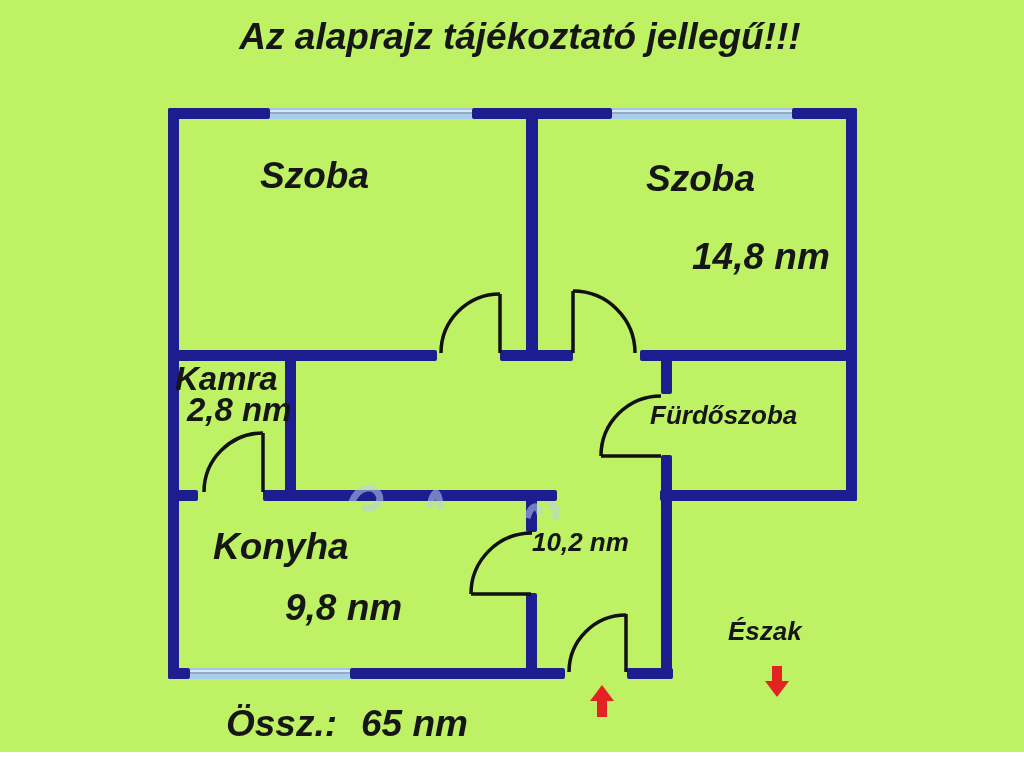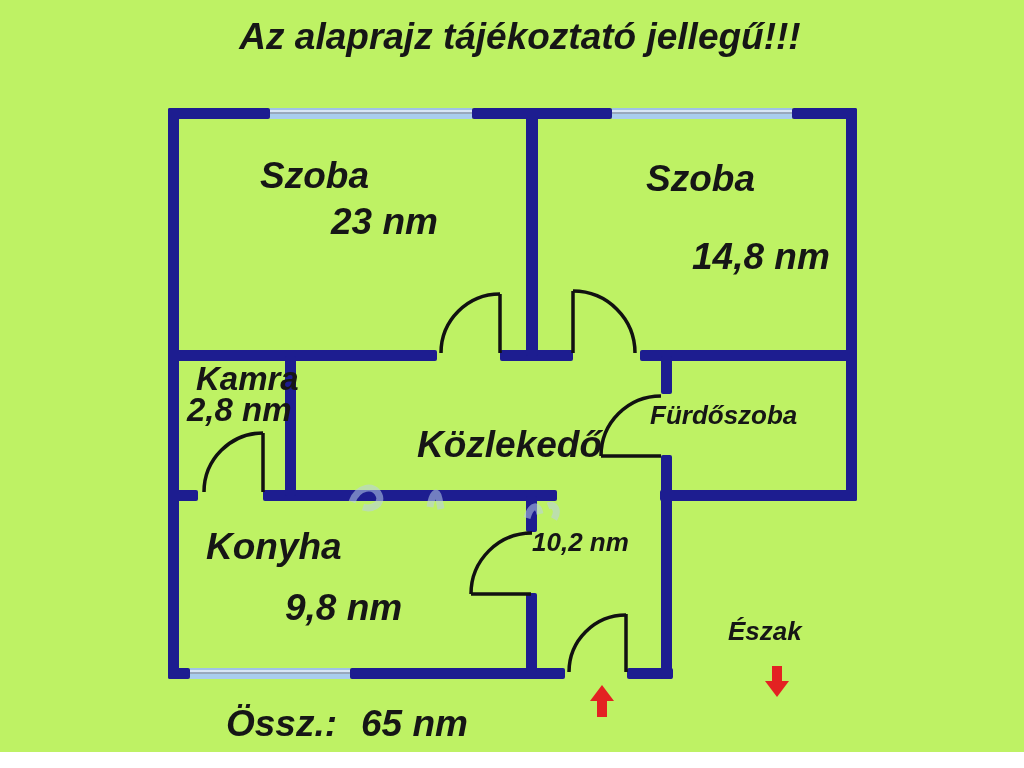--- a/index.html
+++ b/index.html
@@ -108,34 +108,32 @@
       <path d="M626,672 L626,614"></path>
       <path d="M569,672 A57,57 0 0 1 626,615"></path>
     </g>
 
     <polygon points="602,685 590,701 597,701 597,717 607,717 607,701 614,701" fill="var(--arrow)"></polygon>
 
     <polygon points="777,697 765,681 772,681 772,666 782,666 782,681 789,681" fill="var(--arrow)"></polygon>
   </svg>
 
   <div class="lbl fs37" style="left:260px;top:157px;">Szoba</div>
-  <div class="lbl fs37" style="left:331px;top:203px;">23 nm</div>
 
   <div class="lbl fs37" style="left:646px;top:160px;">Szoba</div>
   <div class="lbl fs37" style="left:692px;top:198px;margin-top:40px;">14,8 nm</div>
 
-  <div class="lbl fs33" style="left:175px;top:362px;margin-left:21px;">Kamra</div>
+  <div class="lbl fs33" style="left:175px;top:362px;">Kamra</div>
   <div class="lbl fs33" style="left:187px;top:393px;">2,8 nm</div>
 
-  <div class="lbl fs37" style="left:417px;top:426px;">Közlekedő</div>
   <div class="lbl fs34" style="left:532px;top:529px;">10,2 nm</div>
 
   <div class="lbl fs34" style="left:650px;top:402px;">Fürdőszoba</div>
 
-  <div class="lbl fs37" style="left:206px;top:528px;">Konyha</div>
+  <div class="lbl fs37" style="left:213px;top:528px;">Konyha</div>
   <div class="lbl fs37" style="left:285px;top:589px;">9,8 nm</div>
 
   <div class="lbl fs34" style="left:728px;top:618px;">Észak</div>
 
   <div class="total">
     <span>Össz.:</span><span class="val">65 nm</span>
   </div>
 
 </div>
 

